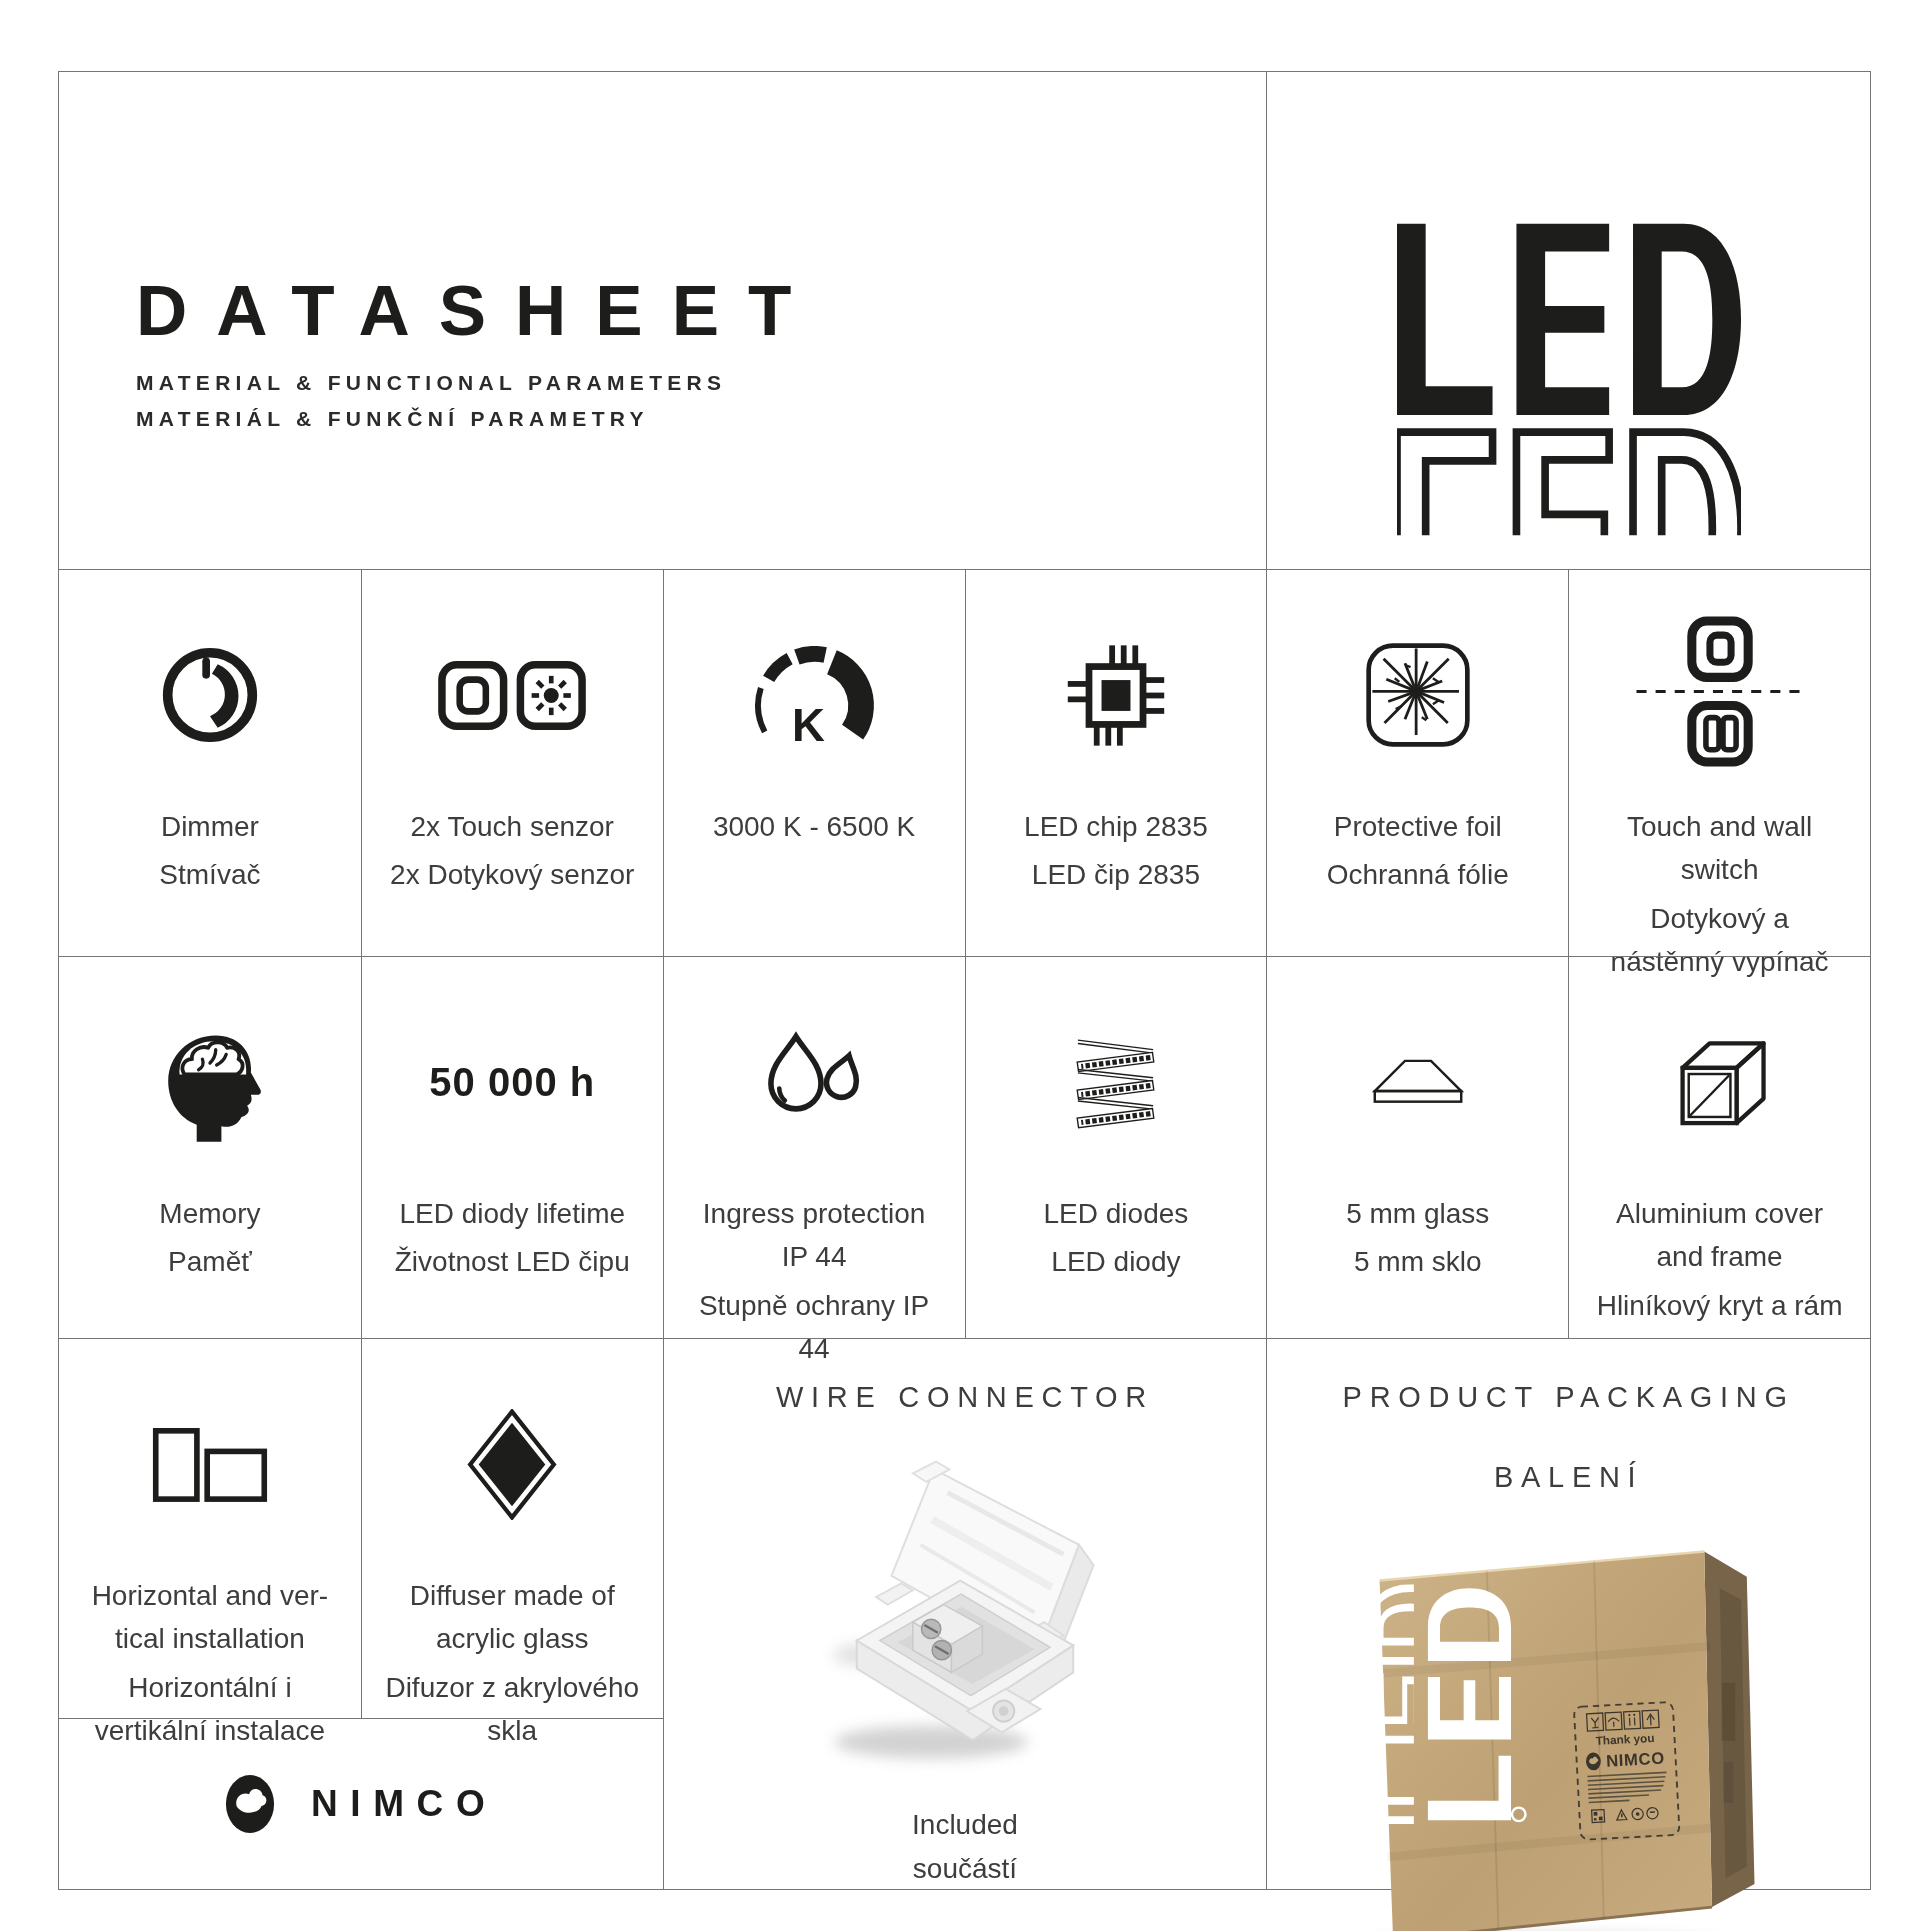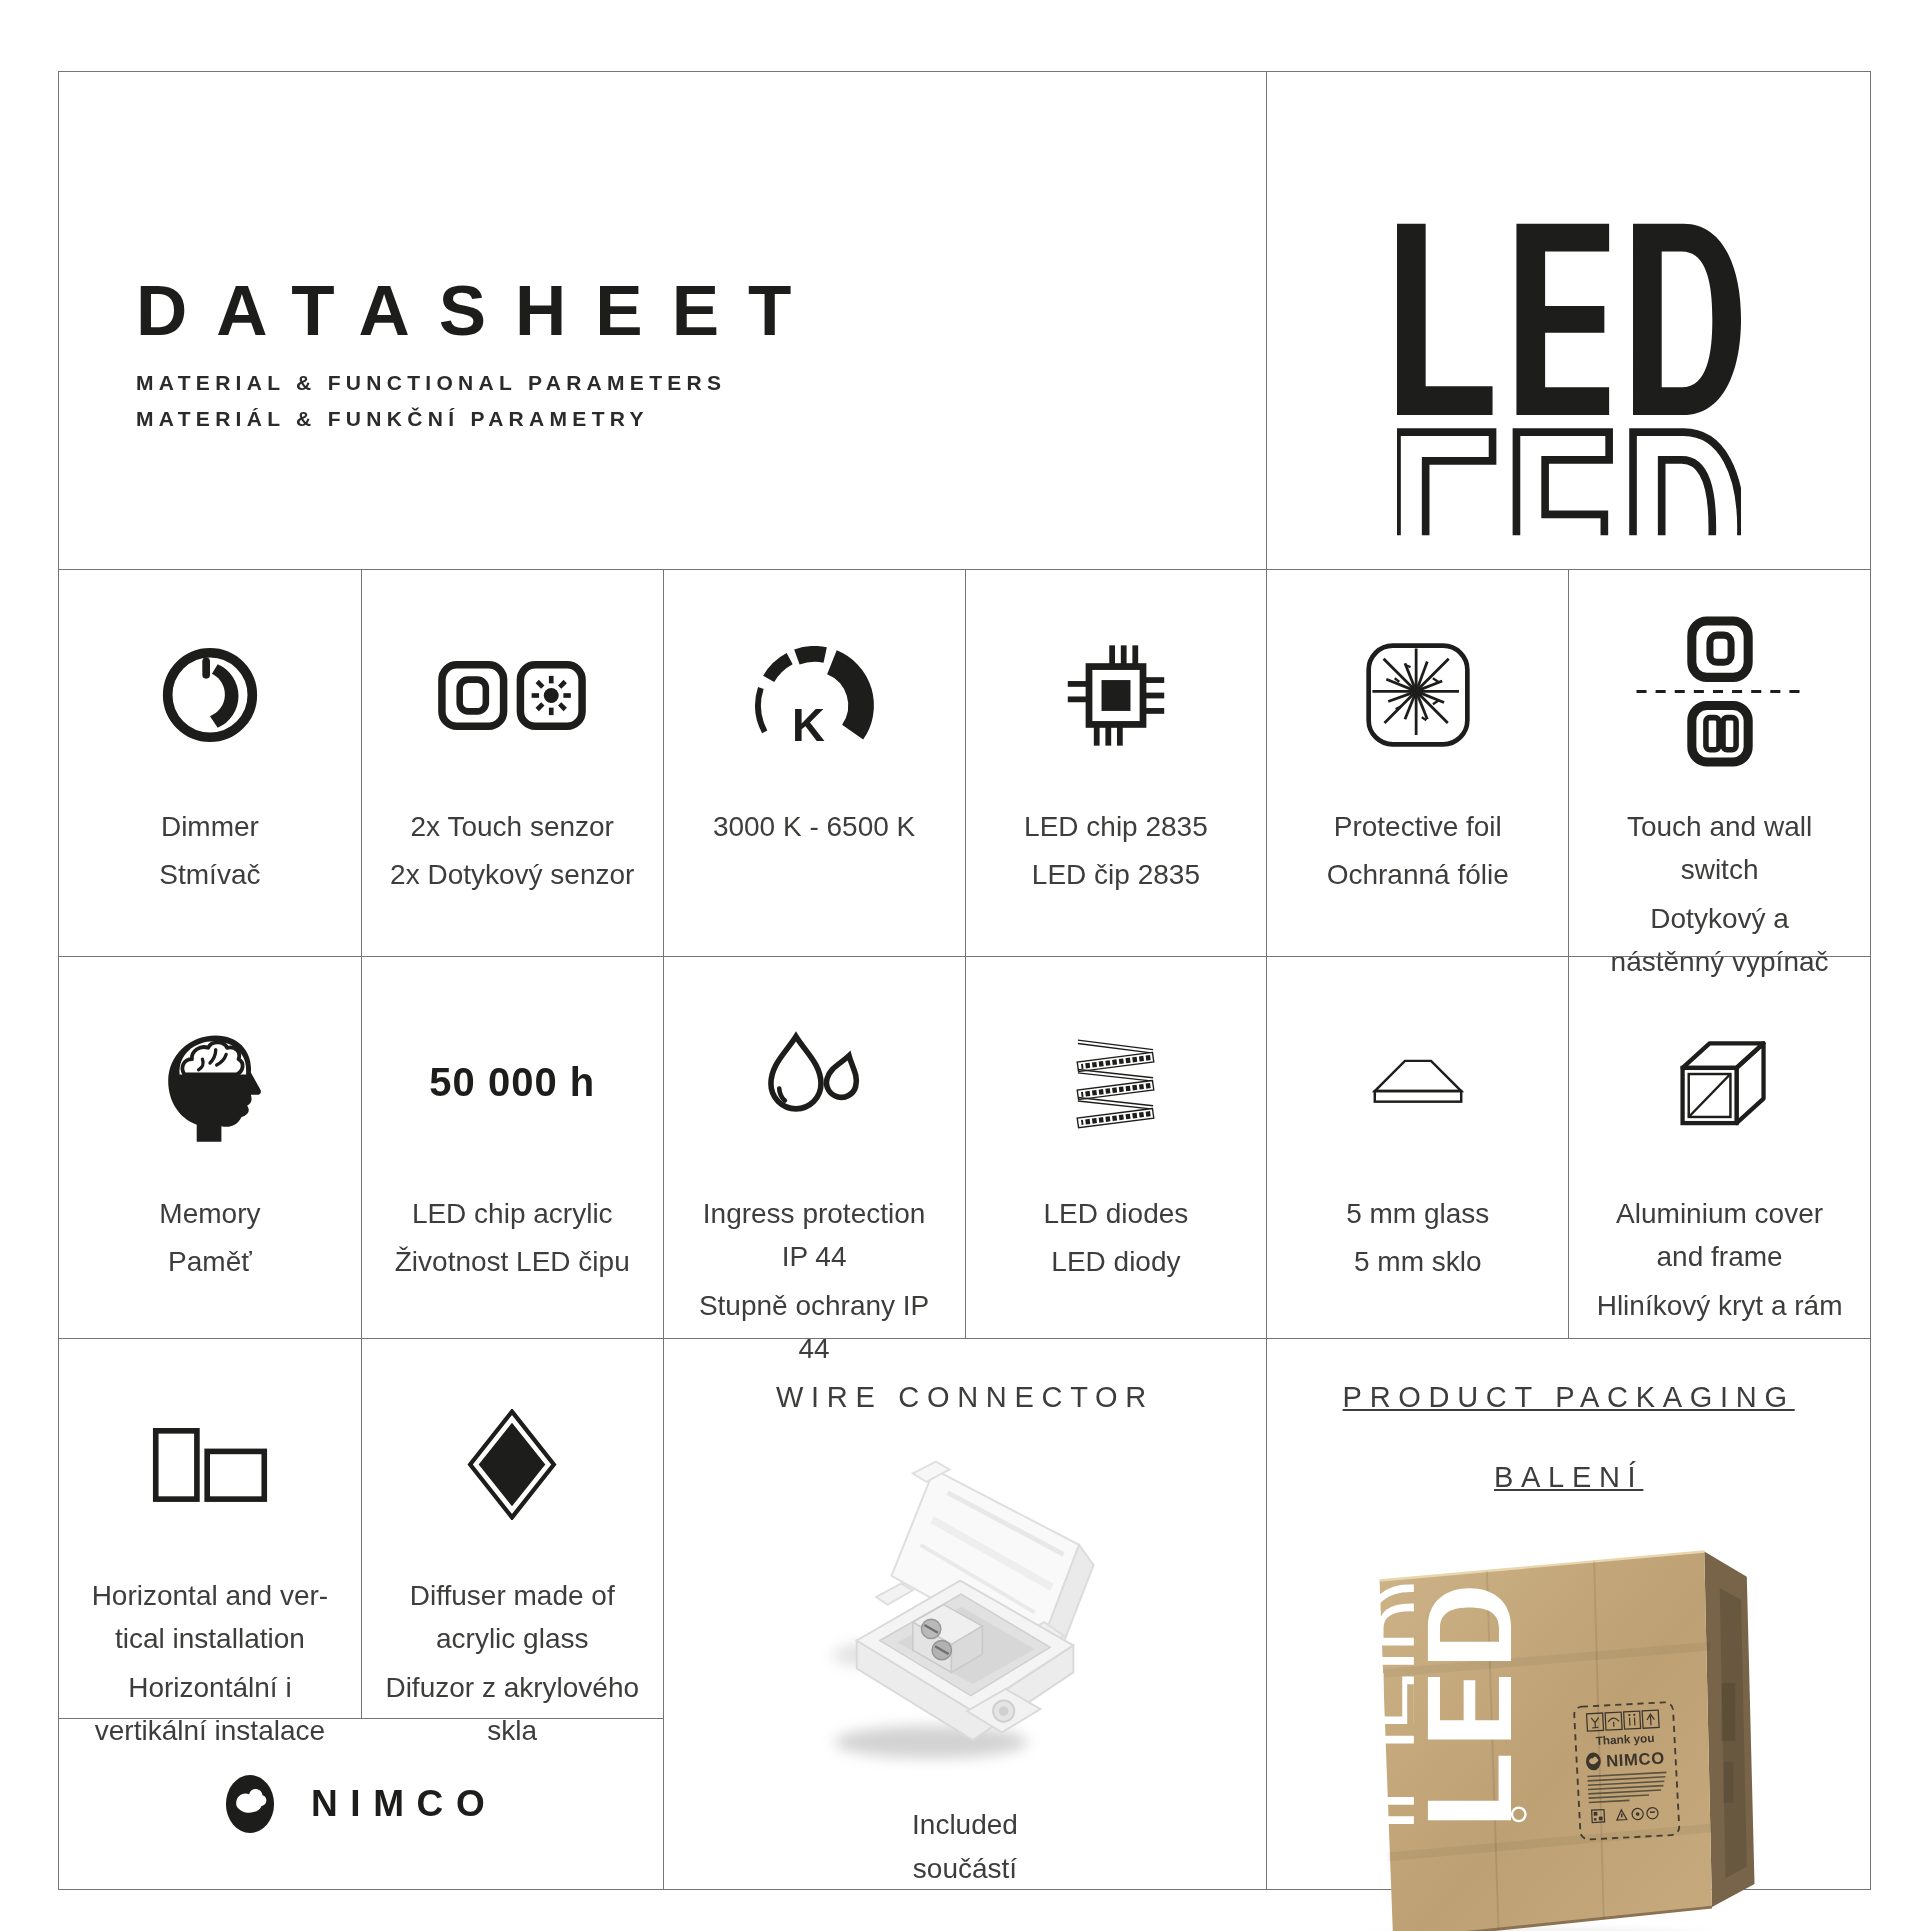--- a/index.html
+++ b/index.html
@@ -34,21 +34,21 @@
   
   .fcell{display:flex;flex-direction:column;align-items:center;text-align:center;padding:0 15.4px;}
   .icon-box{height:208px;margin-top:21px;flex:0 0 auto;display:flex;align-items:center;justify-content:center;}
   .lbl{font-size:28px;line-height:1.55;color:var(--text);margin:5.8px 0 0;white-space:pre-line;}
   .lbl.cz{margin-top:5px;}
   .hours{font-size:40px;font-weight:700;letter-spacing:1px;color:var(--ink);}
 
   
   .bigcell{grid-row:4/6;display:flex;flex-direction:column;align-items:center;text-align:center;gap:32px;}
   .wire{grid-column:3/5;}
-  .pack{grid-column:5/7;text-decoration:underline;}
+  .pack{grid-column:5/7;}
   .sec-title{margin:35px 0 0;font-size:29px;letter-spacing:7.7px;color:var(--text);line-height:1.6;}
   .photo-box{flex:1 1 auto;display:flex;align-items:center;justify-content:center;width:100%;}
   .caption{margin:0 17px 21px;font-size:28px;line-height:1.55;color:var(--text);}
   .pack .photo-box{align-items:flex-start;padding-top:5.8px;}
 
   
   .brandcell{grid-column:1/3;display:flex;align-items:center;justify-content:center;gap:25px;}
   .brand-word{font-size:37px;font-weight:800;letter-spacing:12.6px;color:var(--ink);padding-left:9.7px;}
 
   svg{display:block;}
@@ -227,21 +227,21 @@
         </svg>
       </div>
       <p class="lbl">Memory</p>
       <p class="lbl cz">Paměť</p>
     </div>
 
     <div class="fcell bt bl">
       <div class="icon-box">
         <div class="hours">50 000 h</div>
       </div>
-      <p class="lbl">LED chip acrylic</p>
+      <p class="lbl">LED diody lifetime</p>
       <p class="lbl cz">Životnost LED čipu</p>
     </div>
 
     <div class="fcell bt bl">
       <div class="icon-box">
         <svg width="121" height="102" viewBox="0 0 130 110">
           <path d="M45,6 C55,22 72,36 72,57 A27,27 0 1 1 18,57 C18,36 35,22 45,6 Z" class="stroke" stroke-width="6"></path>
           <path d="M27,62 A18,18 0 0 0 33,75" class="stroke" stroke-width="5" stroke-linecap="round"></path>
           <g transform="rotate(16 97 45)">
             <path d="M97,26 C103,36 113,44 113,56 A16,16 0 1 1 81,56 C81,44 91,36 97,26 Z" class="stroke" stroke-width="6"></path>

